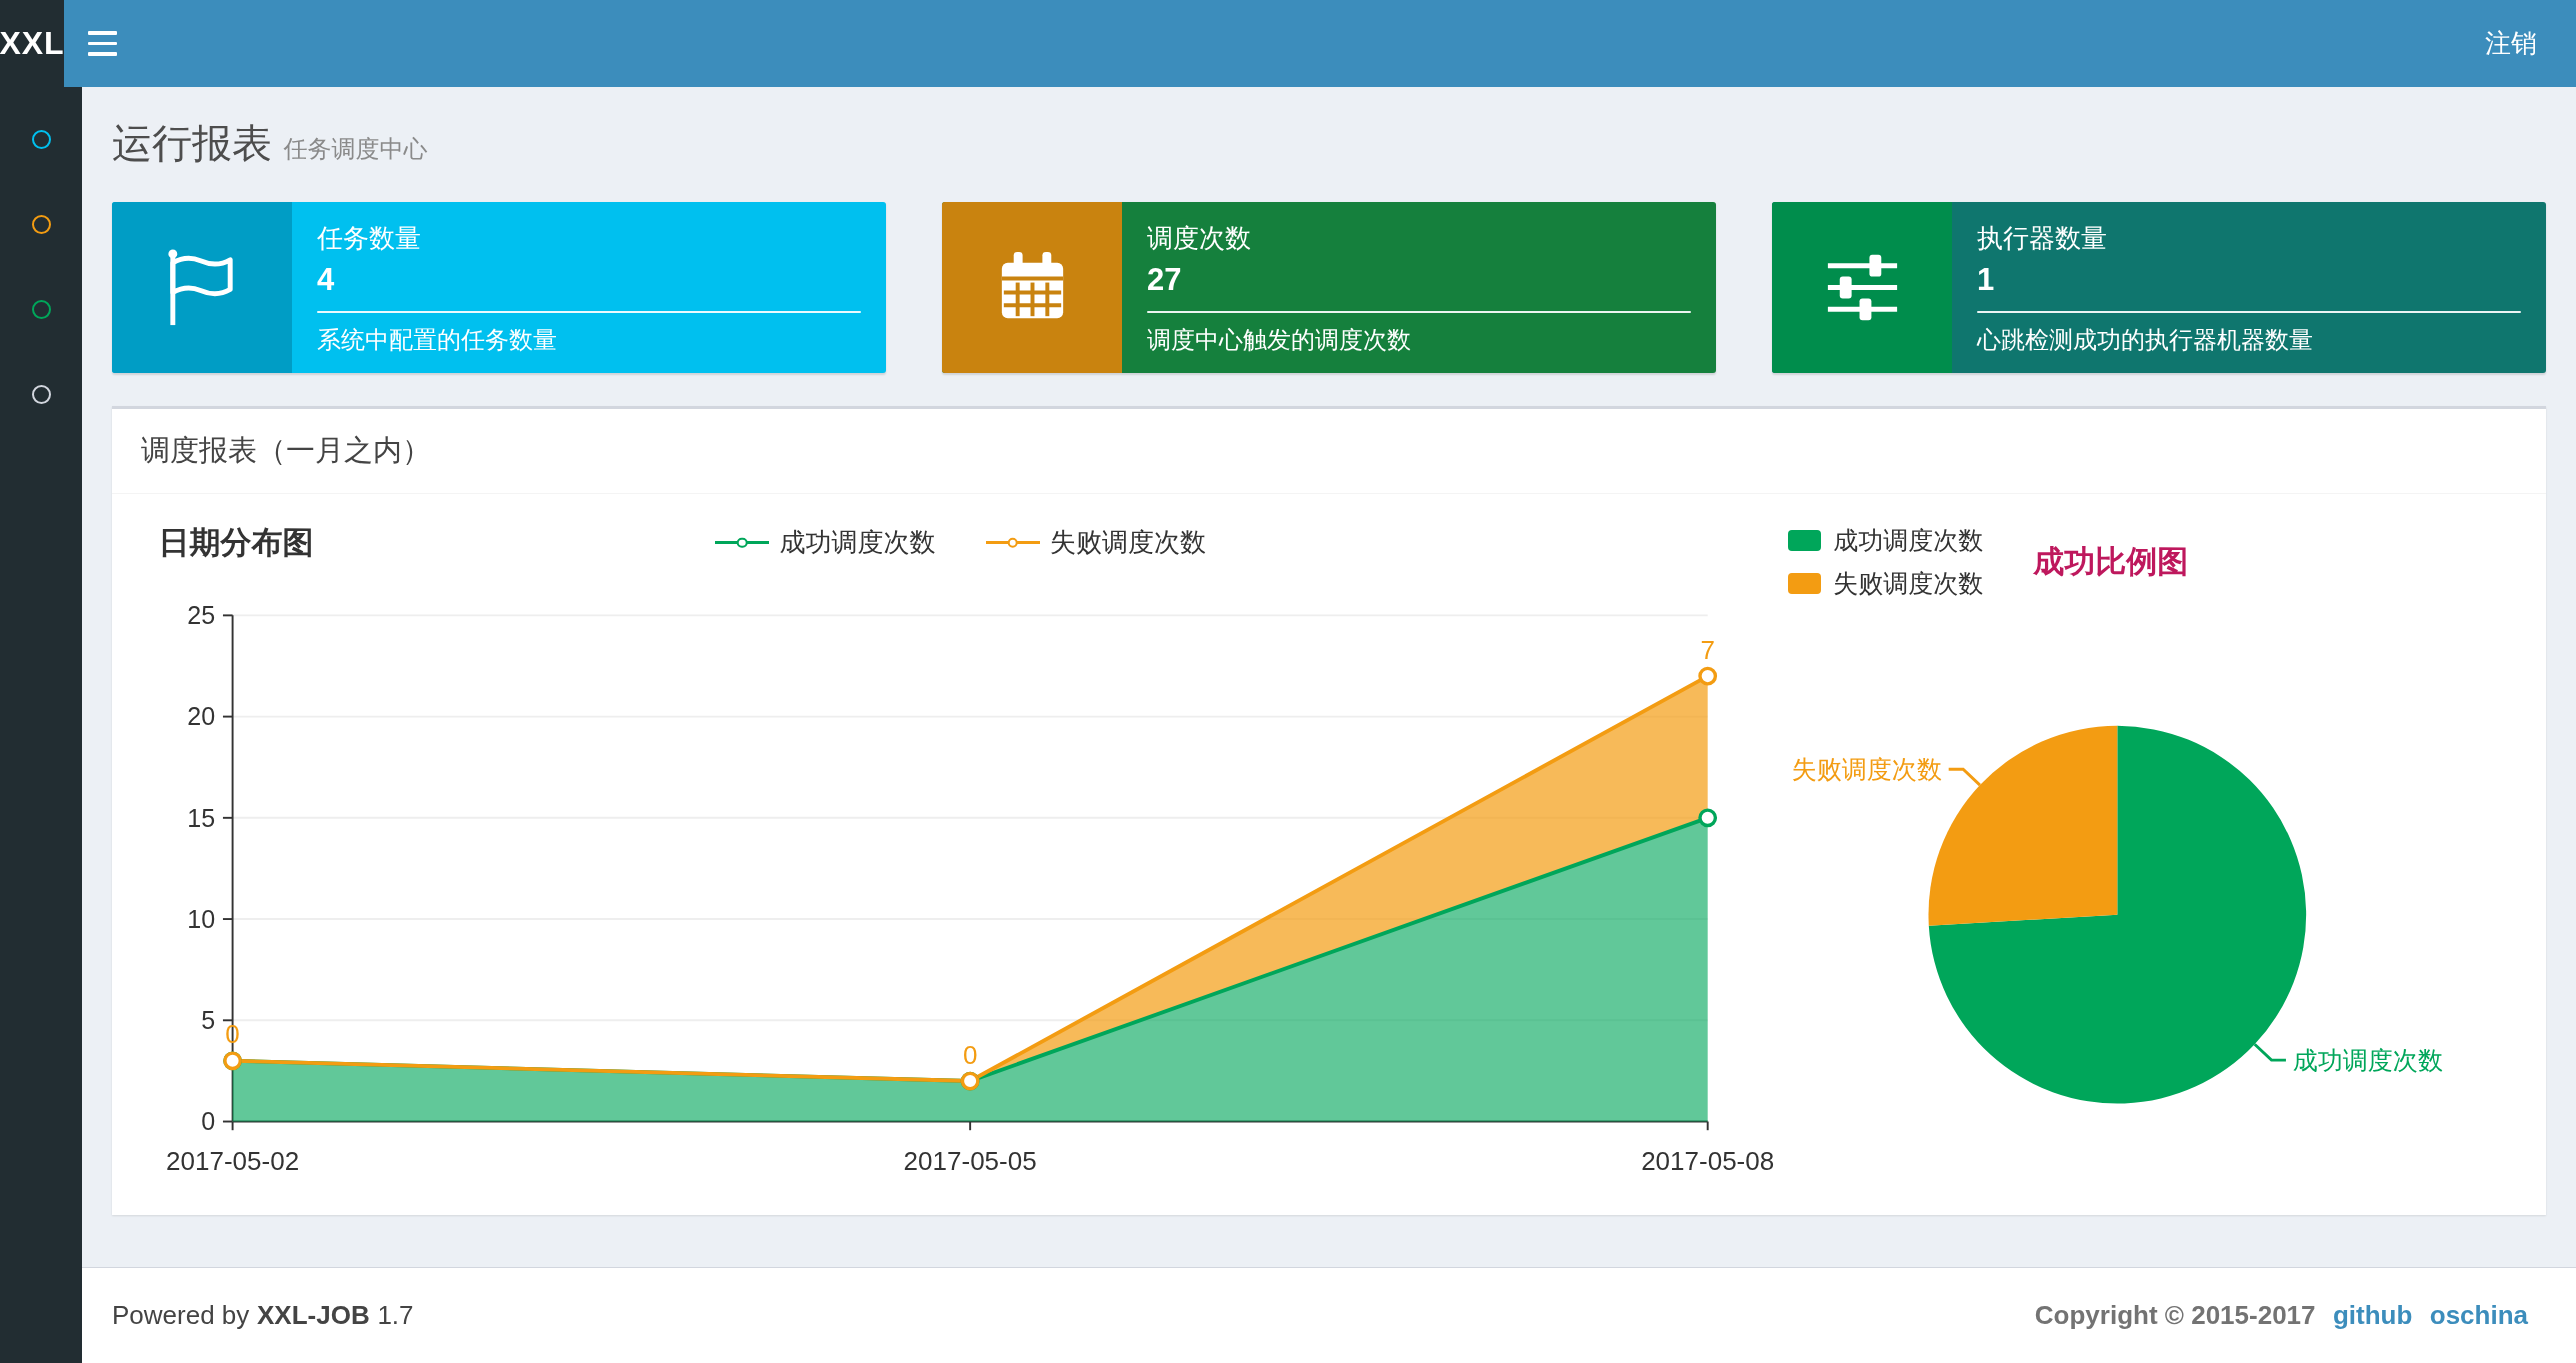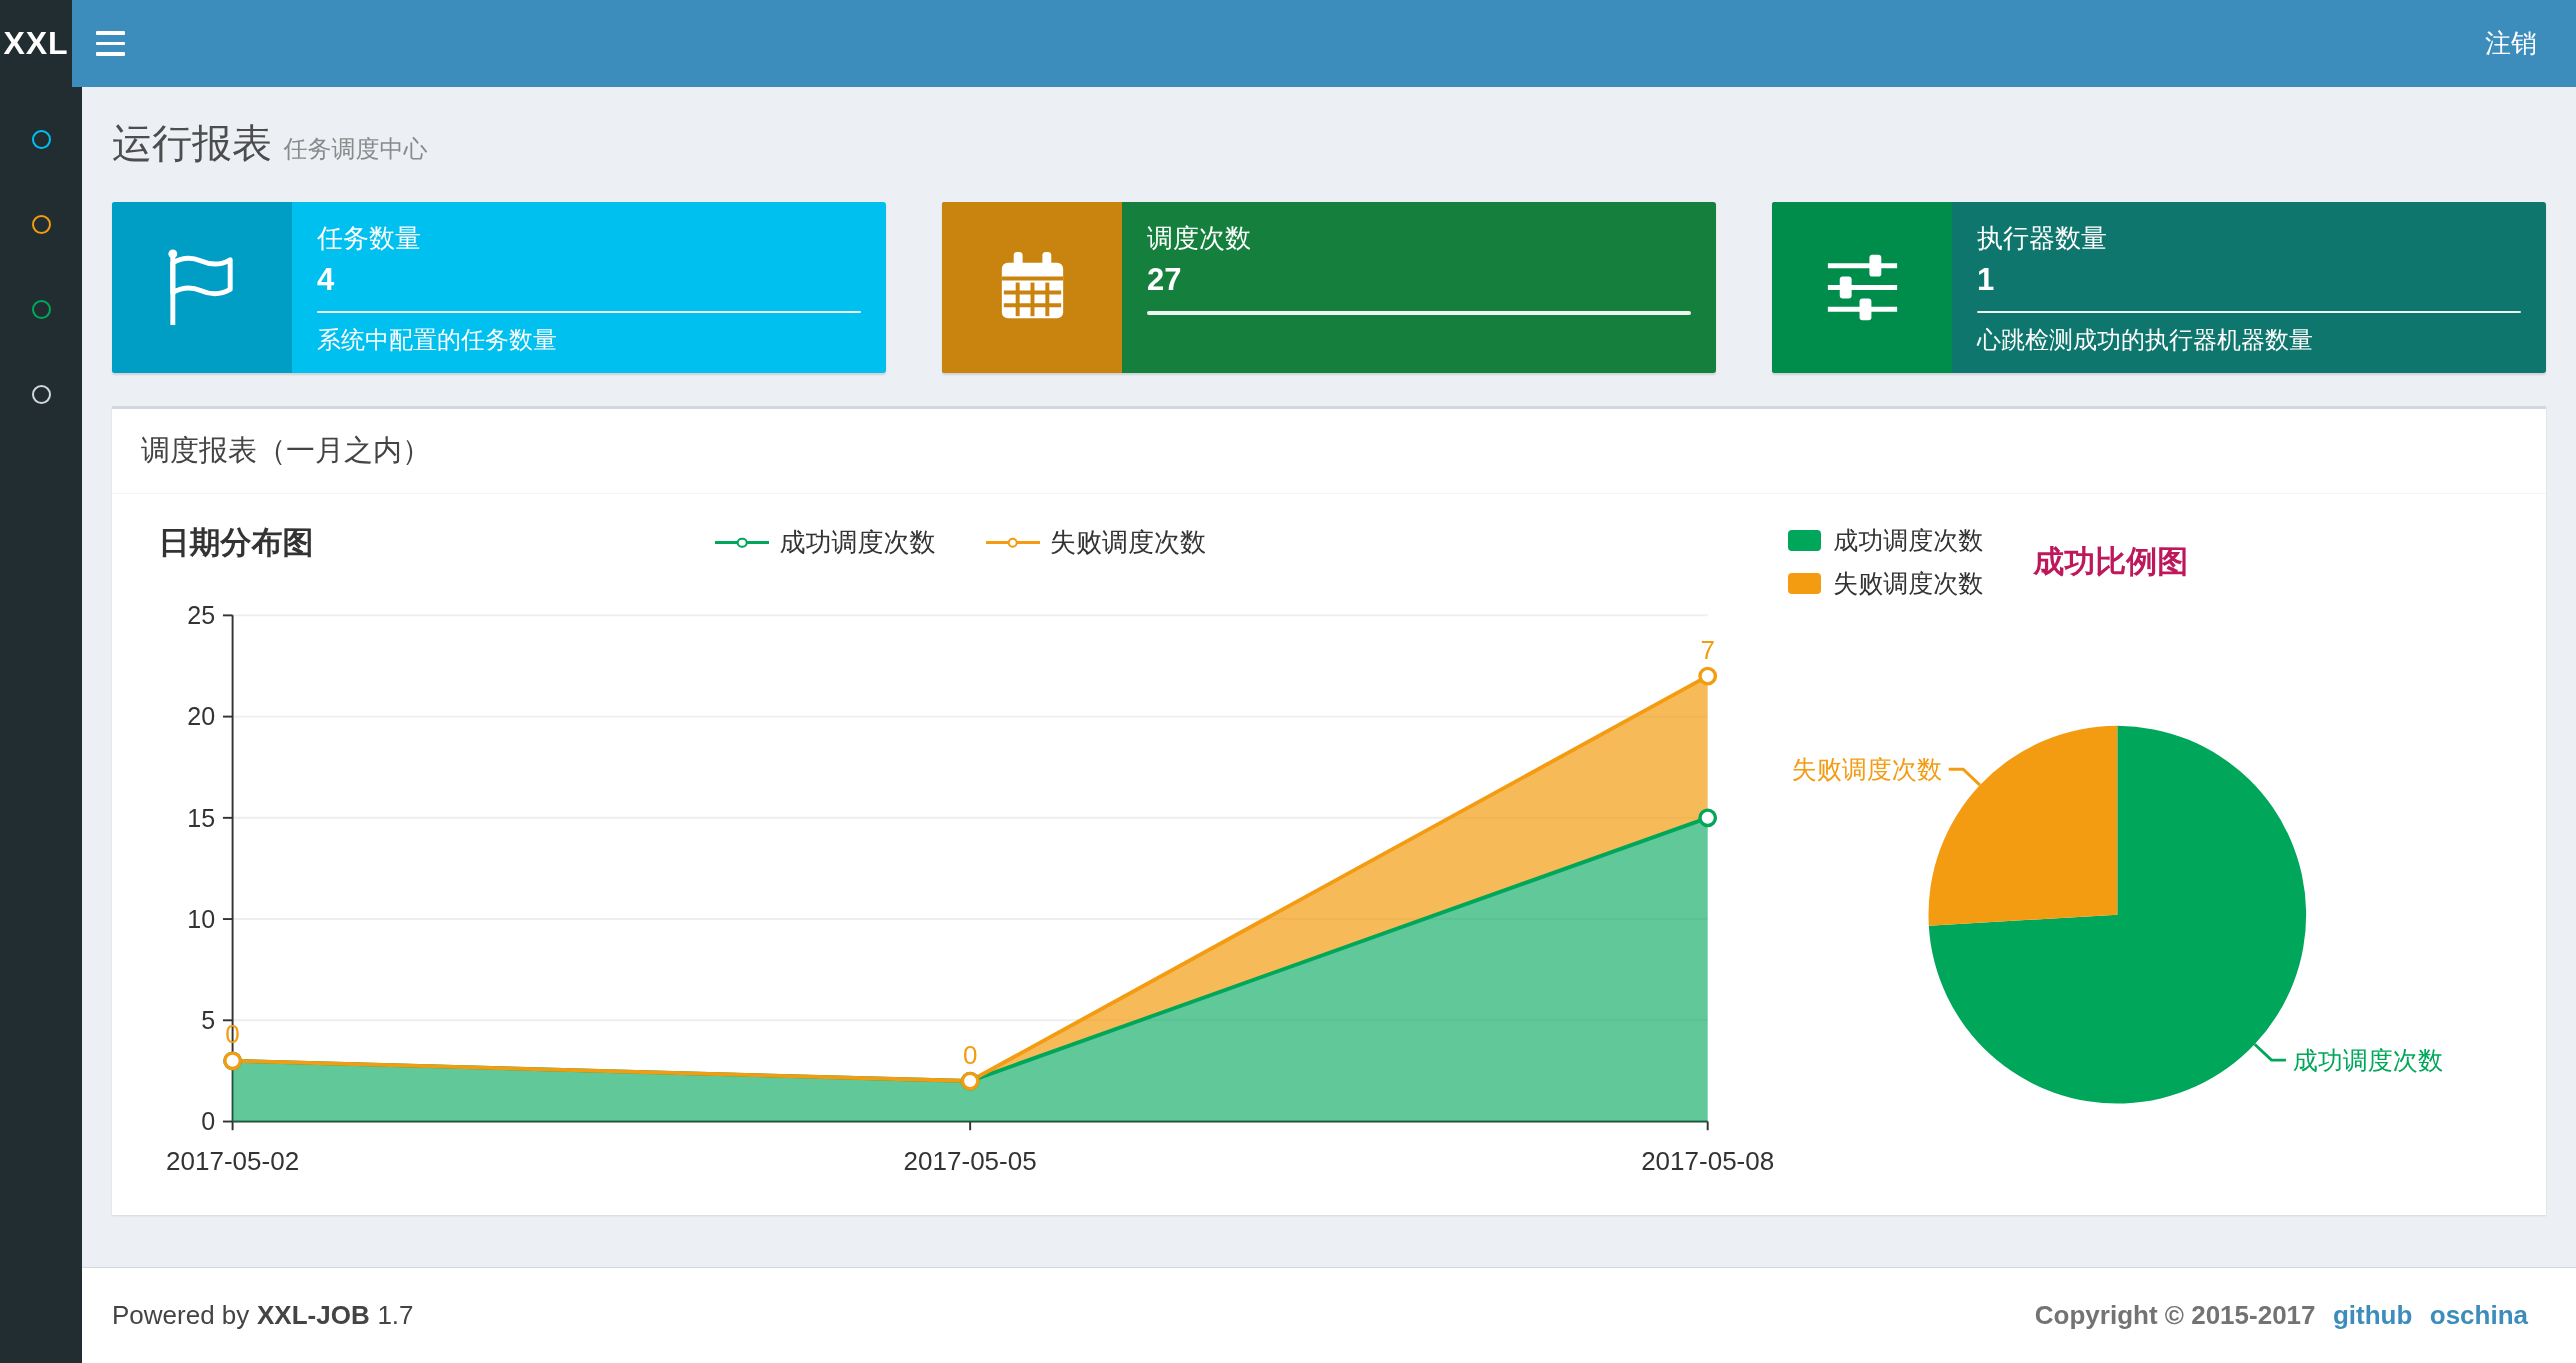--- a/index.html
+++ b/index.html
@@ -1,21 +1,21 @@
 <!DOCTYPE html>
 <html><head>
 <meta charset="utf-8">
 <style>
   * { box-sizing: border-box; margin: 0; padding: 0; }
   html,body { width:2576px; height:1363px; overflow:hidden; }
   body { font-family:"Liberation Sans","DejaVu Sans",sans-serif; background:#ecf0f5; position:relative; color:#333; }
 
   
   .navbar { position:absolute; top:0; left:0; right:0; height:87px; background:#3c8dbc; display:flex; align-items:stretch; z-index:20; }
-  .logo { width:72px; background:#222d32; color:#fff; display:flex; align-items:center; justify-content:center; font-weight:bold; font-size:32px; letter-spacing:1px; }
+  .logo { width:64px; background:#222d32; color:#fff; display:flex; align-items:center; justify-content:center; font-weight:bold; font-size:32px; letter-spacing:1px; }
   .hamburger { width:77px; display:flex; flex-direction:column; justify-content:center; align-items:center; gap:6.7px; cursor:pointer; }
   .hamburger span { width:29px; height:3.9px; background:#fff; border-radius:1px; }
   .logout { margin-left:auto; color:#fff; font-size:26px; display:flex; align-items:center; padding:0 39px; cursor:pointer; }
 
   
   .sidebar { position:absolute; top:87px; left:0; bottom:0; width:82px; background:#222d32; padding-top:9.6px; z-index:15; }
   .side-item { height:85px; display:flex; align-items:center; justify-content:center; cursor:pointer; }
   .ring { width:19px; height:19px; border:2.9px solid #fff; border-radius:50%; }
 
   
@@ -127,20 +127,21 @@
           <line x1="45" y1="40" x2="45" y2="74" stroke="currentColor" stroke-width="4"></line>
           <line x1="60" y1="40" x2="60" y2="74" stroke="currentColor" stroke-width="4"></line>
           <line x1="16" y1="50" x2="74" y2="50" stroke="currentColor" stroke-width="4"></line>
           <line x1="16" y1="63" x2="74" y2="63" stroke="currentColor" stroke-width="4"></line>
         </svg>
       </div>
       <div class="ib-body">
         <div class="ib-label">调度次数</div>
         <div class="ib-value">27</div>
         <div class="ib-bar"></div>
+        <div class="ib-desc">调度中心触发的调度次数</div>
       </div>
     </div>
 
     <div class="info-box" style="background: #0f766e;">
       <div class="ib-icon" style="background: rgb(0, 141, 76); color: rgb(0, 141, 76);">
         <svg width="89" height="89" viewBox="0 0 90 90">
           <line x1="10" y1="23" x2="80" y2="23" stroke="#fff" stroke-width="5"></line>
           <line x1="10" y1="45" x2="80" y2="45" stroke="#fff" stroke-width="5"></line>
           <line x1="10" y1="67" x2="80" y2="67" stroke="#fff" stroke-width="5"></line>
           <rect x="52" y="12" width="12" height="22" rx="3" fill="#fff"></rect>

